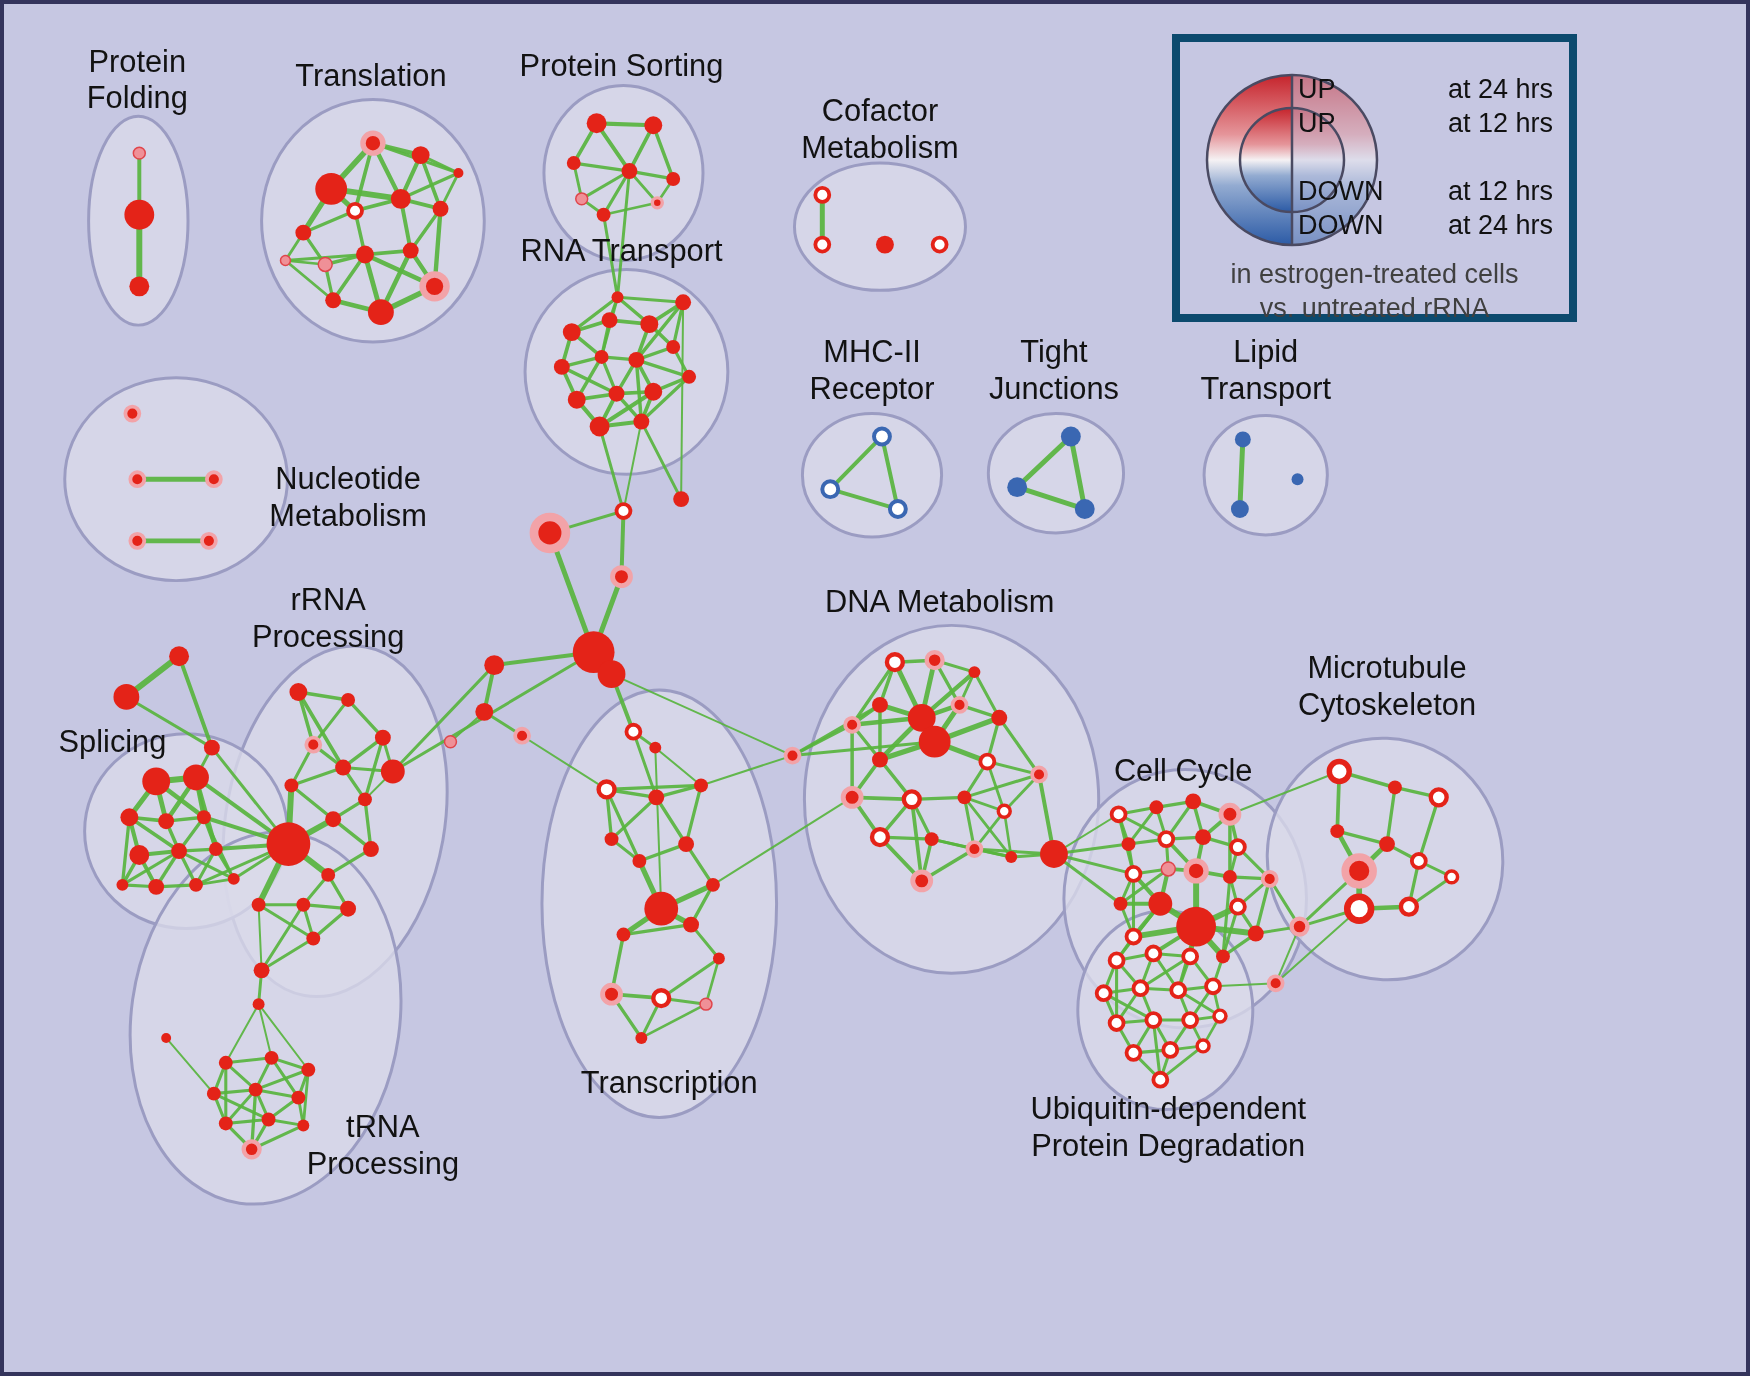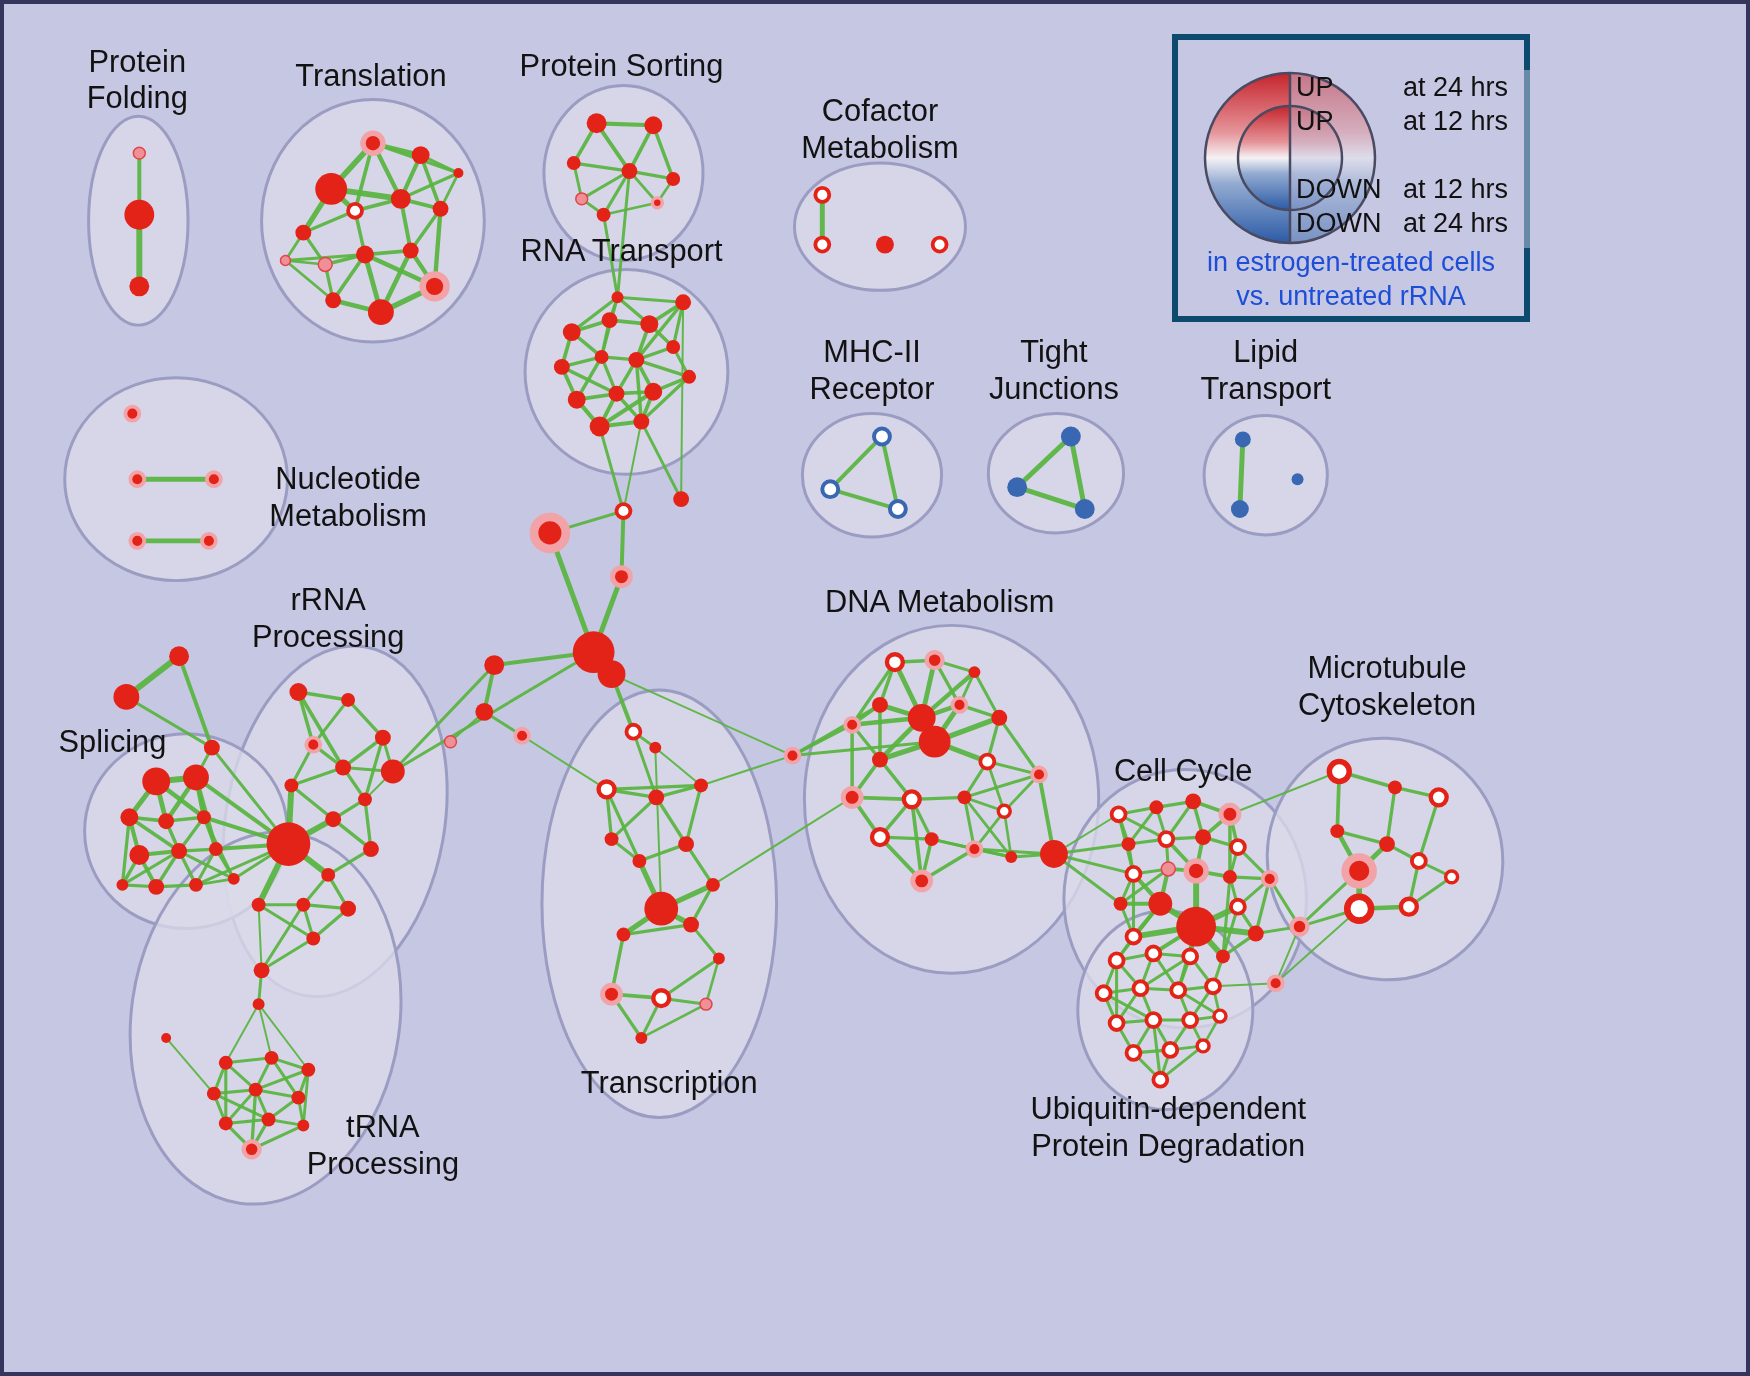--- a/index.html
+++ b/index.html
@@ -6,32 +6,32 @@
   .stage{
     position:relative;width:1750px;height:1376px;
     background:#c6c7e2;border:4px solid #34345c;box-sizing:border-box;
     overflow:hidden;font-family:"Liberation Sans",sans-serif;
   }
   #network-svg{position:absolute;left:0;top:0;width:100%;height:100%;}
   .cluster{fill:#dadae9;fill-opacity:.78;stroke:#9b9cc2;stroke-width:3;}
   .edge{stroke:#58b43e;stroke-opacity:.92;stroke-linecap:round;fill:none;}
   .cluster-label{font-size:31px;fill:#121212;text-anchor:middle;font-family:"Liberation Sans",sans-serif;}
   .legend{
-    position:absolute;left:1168px;top:30px;width:358px;height:288px;
-    border:6px solid #0c4a6e;background:#c6c7e2;box-sizing:border-box;
+    position:absolute;left:1168px;top:30px;width:405px;height:288px;
+    border:8px solid #0c4a6e;background:#c6c7e2;box-sizing:border-box;
   }
   .legend svg{position:absolute;left:0;top:0;}
   .lrow{
     position:absolute;left:118px;right:16px;display:flex;
     justify-content:space-between;font-size:27px;color:#111;white-space:nowrap;
   }
   .lrow.r1{top:32px;} .lrow.r2{top:66px;} .lrow.r3{top:134px;} .lrow.r4{top:168px;}
   .lfooter{
-    position:absolute;left:0;right:0;top:206px;text-align:center;
-    font-size:27px;color:#1d4ed8;line-height:1.25;
+    position:absolute;left:0;right:0;top:216px;text-align:center;
+    font-size:27px;color:#404040;line-height:1.25;
   }
 </style>
 </head>
 <body>
 
 <div class="stage">
 
   <svg id="network-svg" viewBox="0 0 1750 1376">
     <g id="g-clusters">
         <ellipse cx="134" cy="218" rx="50" ry="105" class="cluster"></ellipse>

